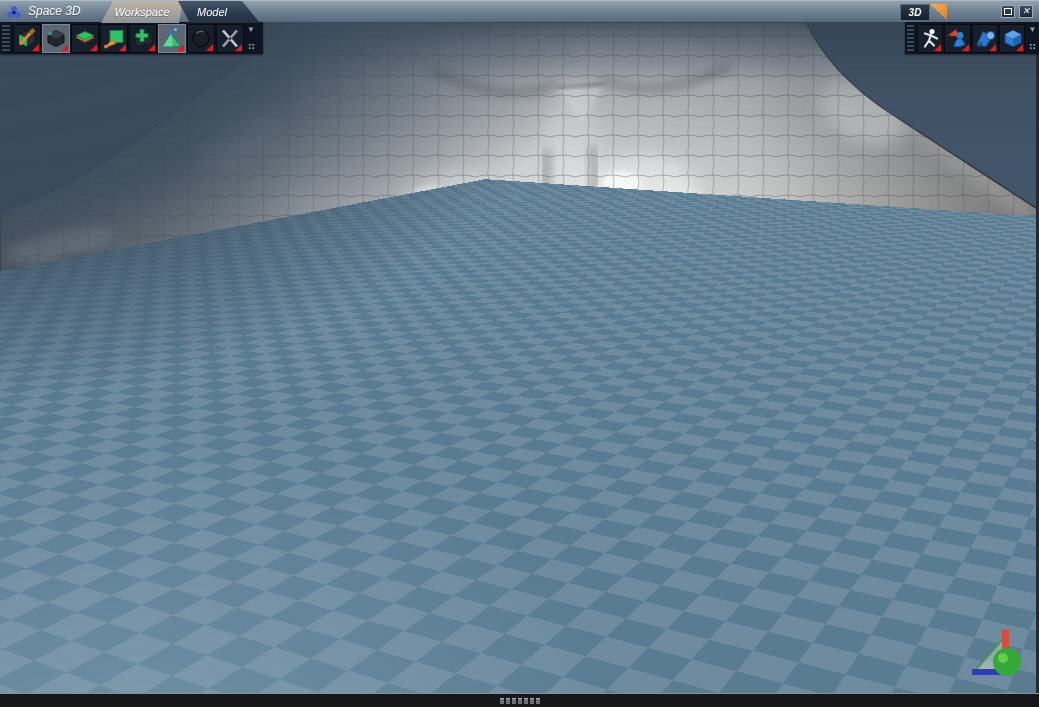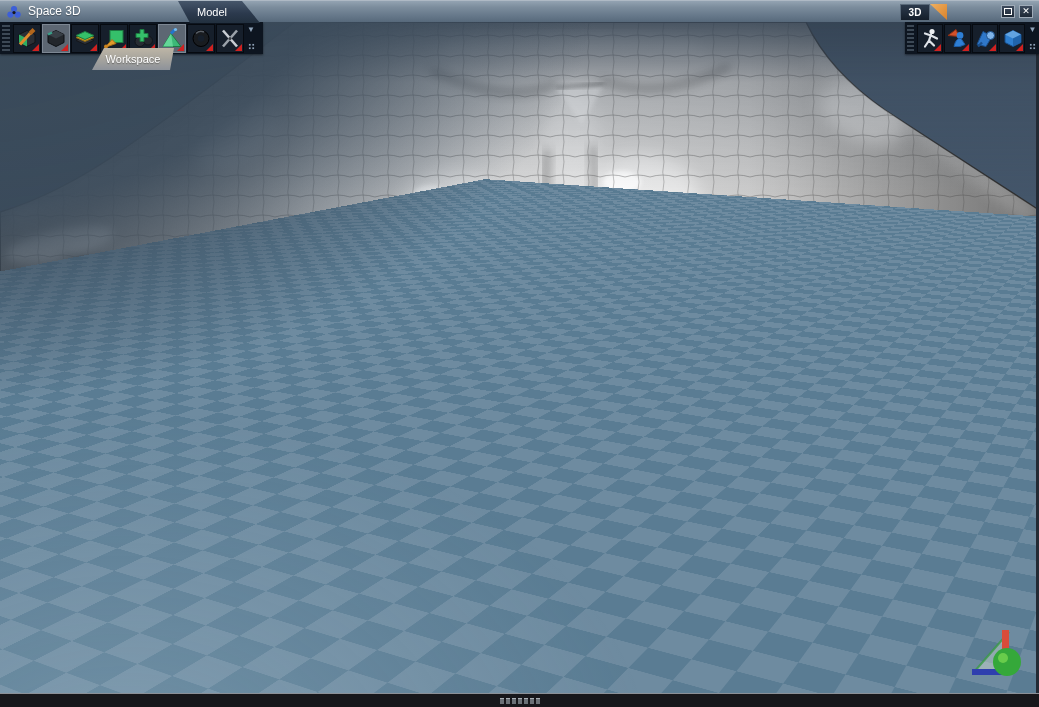--- a/index.html
+++ b/index.html
@@ -2,30 +2,30 @@
 <html><head>
 <meta charset="utf-8">
 <style>
   html,body{margin:0;padding:0;background:#222;}
   #win{position:relative;width:1039px;height:707px;overflow:hidden;
        font-family:"Liberation Sans",sans-serif;background:#44566a;user-select:none;}
 
   
   #titlebar{position:absolute;left:0;top:0;width:1039px;height:22px;
     background:linear-gradient(#93a3b2 0%,#7b8c9c 30%,#66788a 70%,#57697b 100%);
-    border-top:1px solid #aeb9c4;box-sizing:border-box;z-index:40;}
+    border-top:1px solid #aeb9c4;box-sizing:border-box;z-index:40;font-style:italic;}
   #logo{position:absolute;left:6px;top:3px;width:16px;height:16px;}
   #app-title{position:absolute;left:28px;top:0;height:22px;line-height:21px;
     color:#fff;font-size:12px;text-shadow:0 1px 1px rgba(0,0,0,.35);}
   .tab{position:absolute;top:0;height:22px;line-height:22px;text-align:center;
     color:#fff;font-size:11px;}
-  #tab-workspace{left:92px;width:82px;
+  #tab-workspace{left:101px;width:82px;
     background:linear-gradient(#bdb5a6 0%,#a9a69e 45%,#8d929a 100%);
     clip-path:polygon(12px 0,100% 0,calc(100% - 4px) 100%,0 100%);
-    color:#fff;text-shadow:0 1px 1px rgba(60,60,60,.6);margin-top:47px;}
+    color:#fff;text-shadow:0 1px 1px rgba(60,60,60,.6);}
   #tab-model{left:164px;width:96px;
     background:linear-gradient(#46566a 0%,#2c3a4e 55%,#22303f 100%);
     clip-path:polygon(14px 0,78px 0,96px 100%,26px 100%);}
   #view3d-group{position:absolute;right:92px;top:3px;height:16px;display:flex;}
   #btn-3d{width:28px;height:15px;background:linear-gradient(#2c3a4c,#141e2a);
     border:1px solid #5a6a7a;color:#fff;font-weight:bold;font-size:10px;
     text-align:center;line-height:15px;}
   #fold-corner{width:17px;height:16px;background:linear-gradient(135deg,#f0b060,#d9822b);
     clip-path:polygon(0 0,100% 0,100% 100%);}
   .winbtn{position:absolute;top:4px;width:14px;height:13px;box-sizing:border-box;

